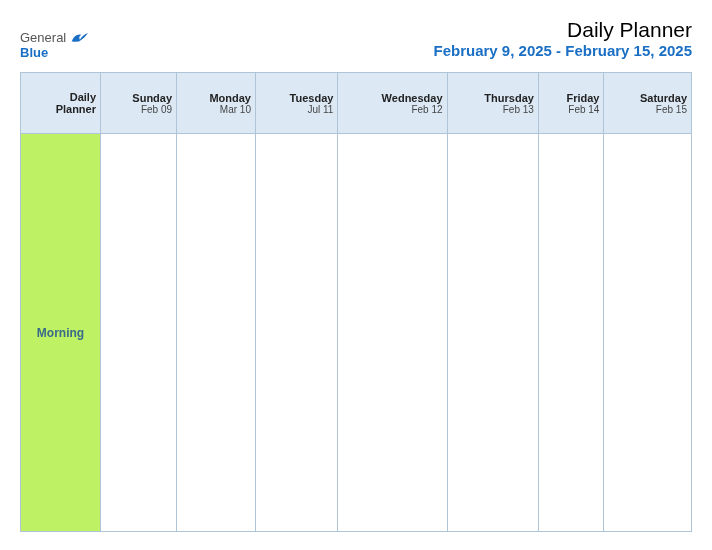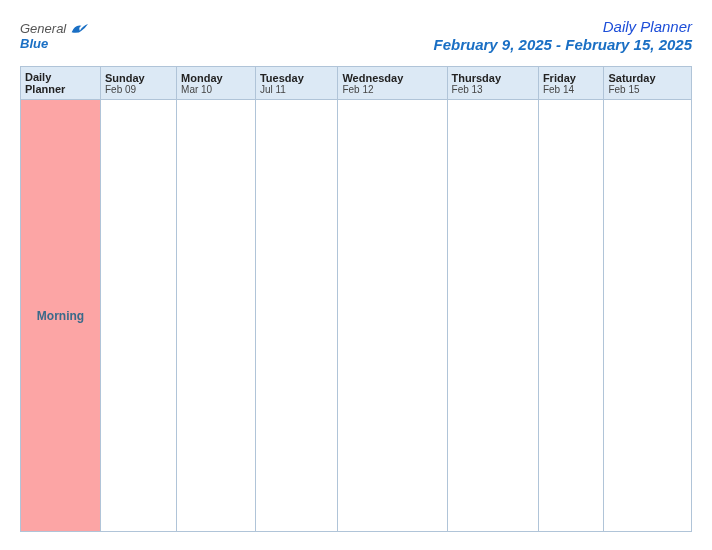--- a/index.html
+++ b/index.html
@@ -14,23 +14,22 @@
       width: 712px;
       height: 550px;
       background: #fff;
       padding: 18px 20px 18px 20px;
       display: flex;
       flex-direction: column;
     }
     .header {
       display: flex;
       justify-content: space-between;
-      align-items: center;
+      align-items: flex-end;
       margin-bottom: 12px;
-      font-style: italic;
     }
     .logo-area {
       display: flex;
       flex-direction: column;
       align-items: flex-start;
     }
     .logo-text {
       display: flex;
       align-items: center;
       gap: 2px;
@@ -47,43 +46,43 @@
     }
     .logo-bird {
       width: 18px;
       height: 14px;
       margin-left: 2px;
     }
     .title-area {
       text-align: right;
     }
     .title-main {
-      font-size: 15px;
-      color: #1d4ed8;
+      font-size: 21px;
+      color: #000000;
       font-weight: normal;
     }
     .title-date {
       font-size: 15px;
       color: #1a6fc4;
       font-weight: bold;
       margin-top: 23px;
     }
     .calendar-table {
       width: 100%;
       flex: 1;
       border-collapse: collapse;
       border: 1.5px solid #b0c4d8;
     }
     .calendar-table th, .calendar-table td {
       border: 1.5px solid #b0c4d8;
     }
     .calendar-table thead th {
       background: #dce9f5;
-      text-align: left;
-      padding: 4px 4px;
+      text-align: right;
+      padding: 18px 4px;
       font-size: 11px;
       color: #333;
       font-weight: bold;
     }
     .calendar-table thead th .day-name {
       font-size: 11px;
       font-weight: bold;
       color: #222;
       display: block;
     }
@@ -92,21 +91,21 @@
       color: #444;
       font-weight: normal;
       display: block;
     }
     .calendar-table tbody td {
       background: #fff;
       vertical-align: middle;
       text-align: center;
     }
     .calendar-table tbody td.row-label {
-      background: #fca5a5;
+      background: #bef264;
       font-size: 12px;
       font-weight: bold;
       color: #3a6a8a;
       width: 80px;
       padding: 10px 4px;
     }
     .calendar-table tbody tr {
       height: 95px;
     }
     .corner-header {

